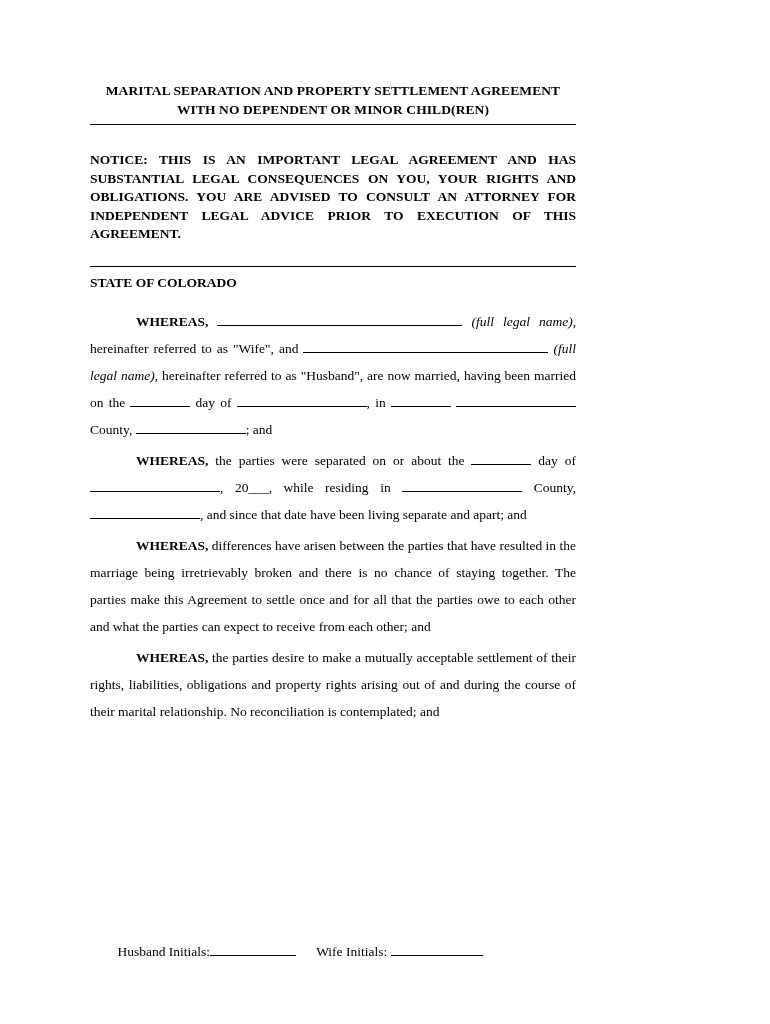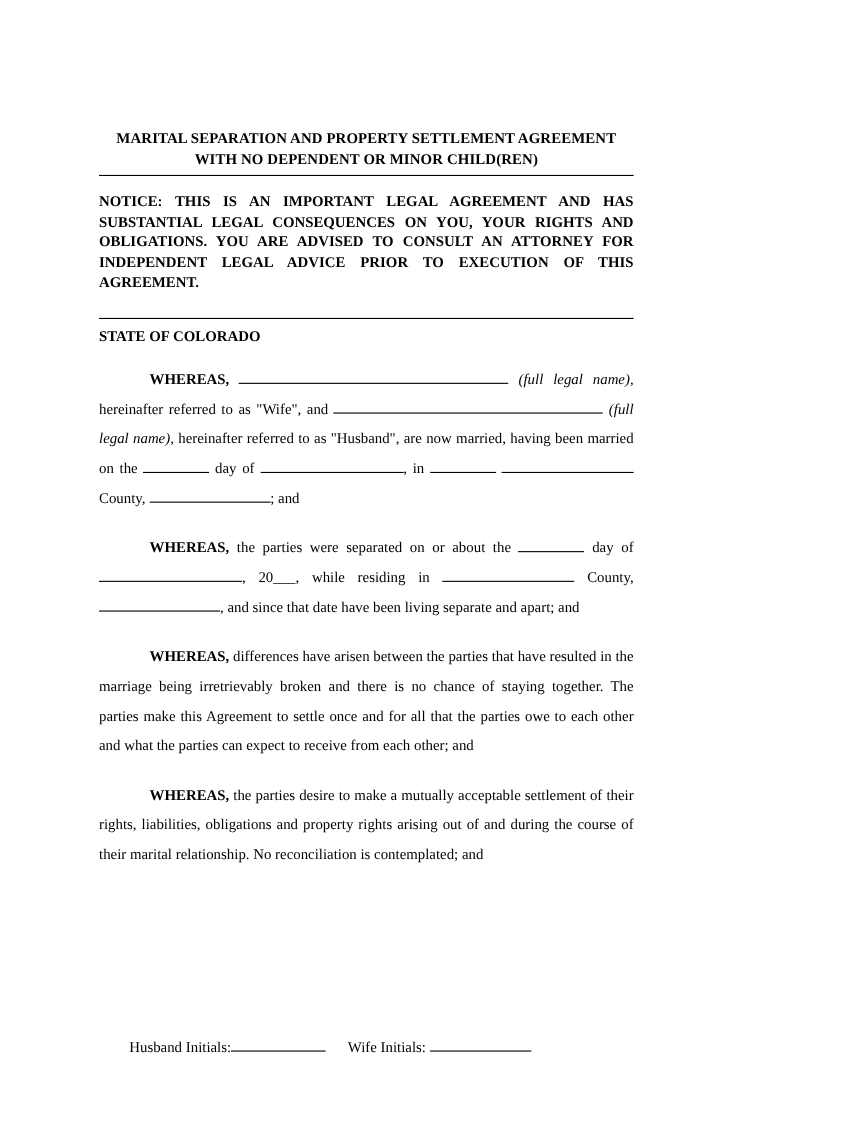--- a/index.html
+++ b/index.html
@@ -12,57 +12,57 @@
     height: 1024px;
     font-family: "Liberation Serif", serif;
     color: #000000;
     overflow: hidden;
   }
   .page {
     position: relative;
     width: 666px;
     height: 1024px;
     box-sizing: border-box;
-    padding: 116px 90px 0 90px;
+    padding: 81px 90px 0 90px;
   }
   .title-block {
     text-align: center;
     font-weight: bold;
     font-size: 13.5px;
     line-height: 19px;
     letter-spacing: 0.1px;
   }
   .rule {
     border: 0;
     border-top: 1px solid #000;
     margin: 5px 0 0 0;
     height: 0;
   }
   .notice {
-    margin-top: 14px;
+    margin-top: 26px;
     font-weight: bold;
     font-size: 13.5px;
     line-height: 18.5px;
     text-align: justify;
     text-justify: inter-word;
   }
   .rule2 {
     border: 0;
     border-top: 1px solid #000;
     margin: 22px 0 0 0;
     height: 0;
   }
   .state-block {
     margin-top: 7px;
     font-weight: bold;
     font-size: 13.5px;
     line-height: 18.5px;
   }
   .body-par {
-    margin-top: 18px;
+    margin-top: 4px;
     font-size: 13.5px;
     line-height: 27px;
     text-align: justify;
     text-justify: inter-word;
   }
   .body-par.first-tight { margin-top: 16px; }
   .lead {
     display: inline-block;
     width: 46px;
   }

